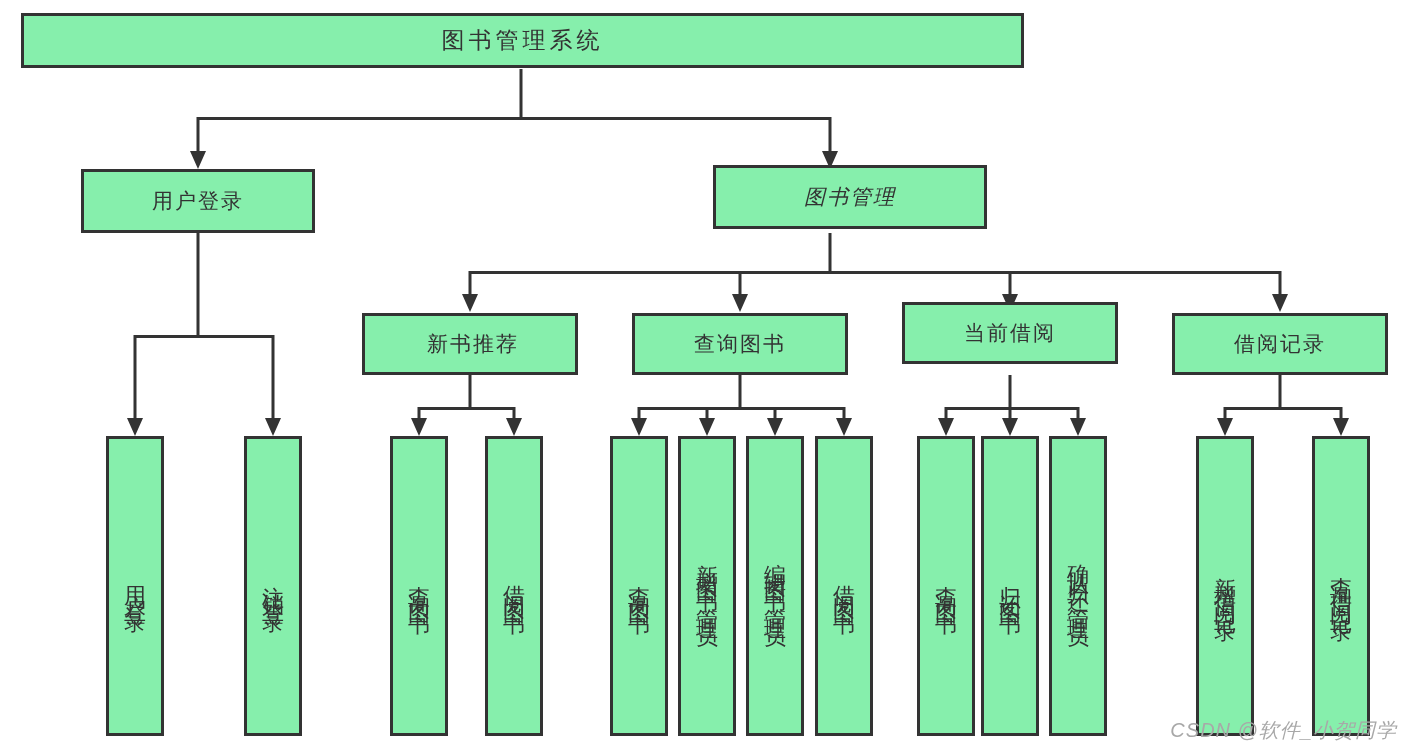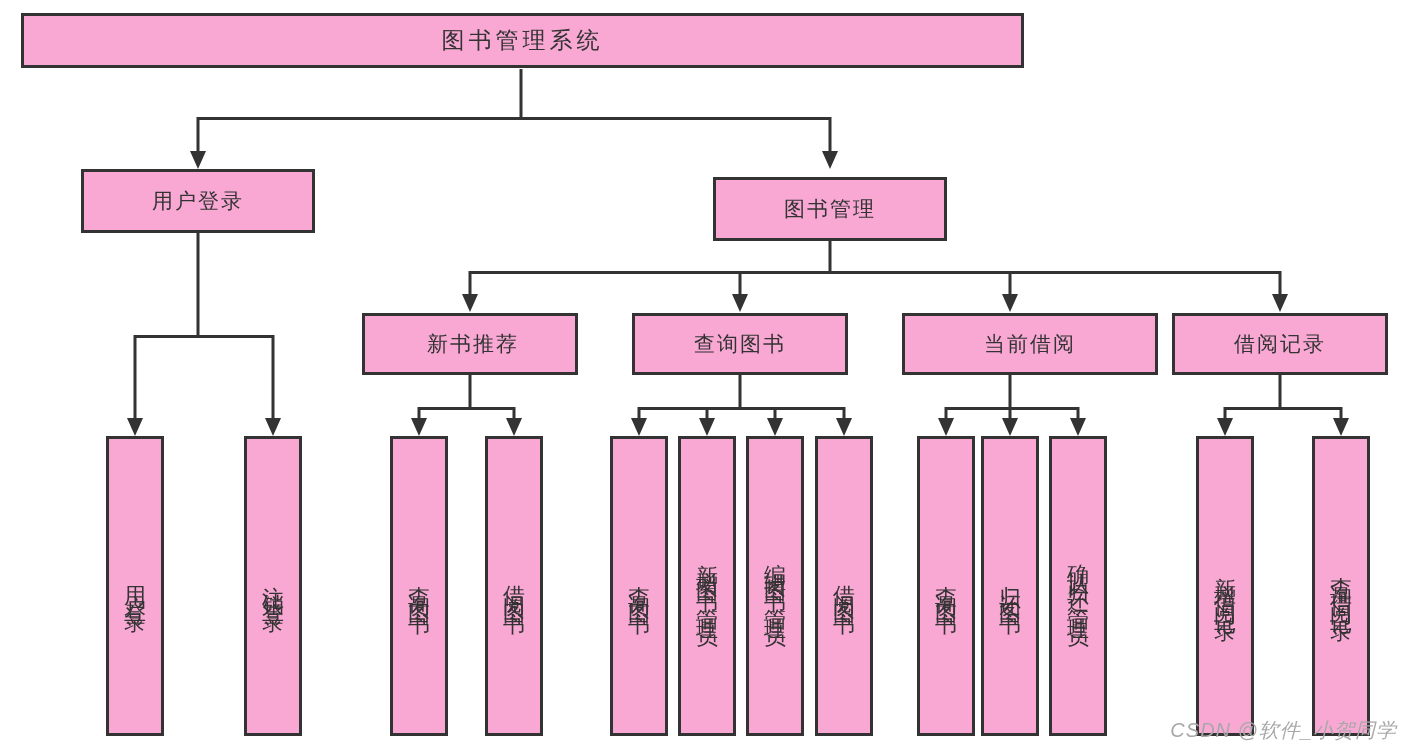--- a/index.html
+++ b/index.html
@@ -18,21 +18,21 @@
   }
   .connectors{
     position:absolute;left:0;top:0;width:1405px;height:747px;z-index:0;
   }
   .connectors .lines{stroke:var(--line);stroke-width:3;fill:none;}
   .connectors .heads{fill:var(--line);stroke:none;}
   .node{
     position:absolute;
     box-sizing:border-box;
     border:3px solid var(--line);
-    background:#f9a8d4;
+    background:#86efac;
     display:flex;align-items:center;justify-content:center;
     color:var(--text);
     z-index:1;
   }
   .node .hlabel{
     font-size:21px;letter-spacing:2px;white-space:nowrap;
   }
   .root-node .hlabel{font-size:23px;letter-spacing:4px;}
   .leaf{
     top:436px;width:58px;height:300px;
@@ -62,31 +62,31 @@
     <path class="heads" d="M190,151h16l-8,18z M822,151h16l-8,18z M462,294h16l-8,18z M732,294h16l-8,18z M1002,294h16l-8,18z M1272,294h16l-8,18z M127,418h16l-8,18z M265,418h16l-8,18z M411,418h16l-8,18z M506,418h16l-8,18z M631,418h16l-8,18z M699,418h16l-8,18z M767,418h16l-8,18z M836,418h16l-8,18z M938,418h16l-8,18z M1002,418h16l-8,18z M1070,418h16l-8,18z M1217,418h16l-8,18z M1333,418h16l-8,18z"></path>
   </svg>
 
   <div class="node root-node" style="left:21px;top:13px;width:1003px;height:55px;">
     <span class="hlabel">图书管理系统</span>
   </div>
 
   <div class="node" style="left:81px;top:169px;width:234px;height:64px;">
     <span class="hlabel">用户登录</span>
   </div>
-  <div class="node" style="left:713px;top:177px;width:234px;height:64px;">
+  <div class="node" style="left:713px;top:165px;width:274px;height:64px;font-style:italic;">
     <span class="hlabel">图书管理</span>
   </div>
 
   <div class="node" style="left:362px;top:313px;width:216px;height:62px;padding-left:6px;">
     <span class="hlabel">新书推荐</span>
   </div>
   <div class="node" style="left:632px;top:313px;width:216px;height:62px;">
     <span class="hlabel">查询图书</span>
   </div>
-  <div class="node" style="left:902px;top:313px;width:256px;height:62px;">
+  <div class="node" style="left:902px;top:302px;width:216px;height:62px;">
     <span class="hlabel">当前借阅</span>
   </div>
   <div class="node" style="left:1172px;top:313px;width:216px;height:62px;">
     <span class="hlabel">借阅记录</span>
   </div>
 
   <div class="node leaf" style="left:106px;">
     <span class="vlabel">用户登录</span>
   </div>
   <div class="node leaf" style="left:244px;">

